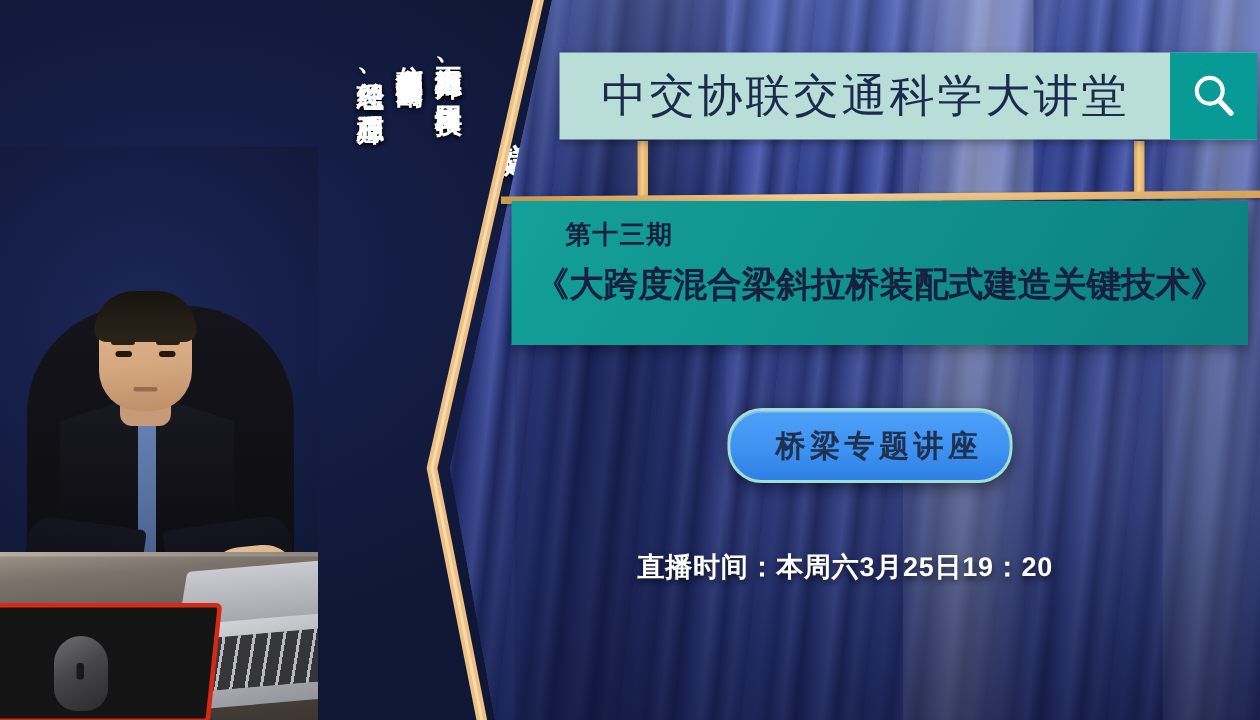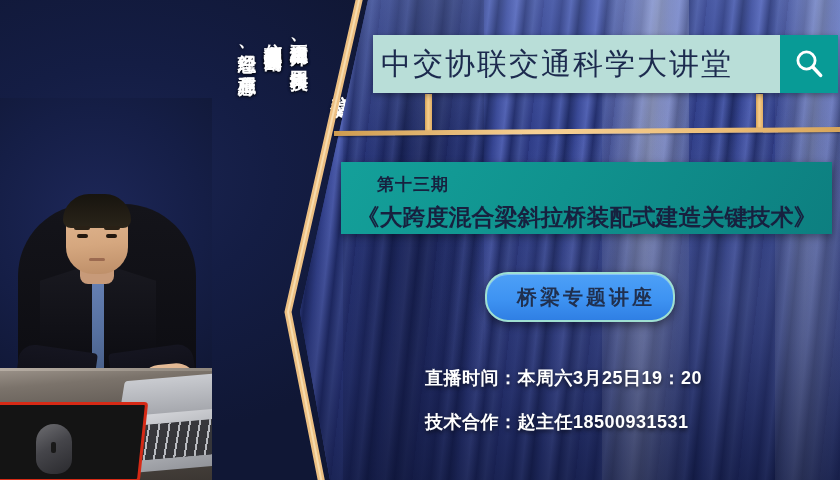--- a/index.html
+++ b/index.html
@@ -172,21 +172,21 @@
   
   .banner{
     position:absolute;left:373px;top:35px;width:465px;height:58px;
     background:#b9ded8;
     box-shadow:0 2px 6px rgba(0,0,0,.35);
     display:flex;align-items:center;
   }
   .banner-title{
     flex:1;
     font-size:30px;letter-spacing:2px;color:#1c2a4e;
-    padding-left:8px;white-space:nowrap;
+    padding-left:28px;white-space:nowrap;
     font-family:"Liberation Sans","DejaVu Sans",sans-serif;
   }
   .search-box{
     width:58px;height:58px;background:#089b96;
     display:flex;align-items:center;justify-content:center;flex:0 0 58px;
   }
 
   
   .post{
     position:absolute;width:7px;height:38px;
@@ -196,25 +196,24 @@
   .post-right{left:756px;top:94px;}
   .rail{
     position:absolute;left:334px;top:129px;width:506px;height:5px;
     background:linear-gradient(90deg,#cf9c4f,#f7d195 40%,#edbf7a 75%,#d7a55a);
     transform:rotate(-0.45deg);
     box-shadow:0 1px 2px rgba(0,0,0,.4);
   }
 
   
   .plaque{
-    position:absolute;left:341px;top:134px;width:491px;height:72px;
+    position:absolute;left:341px;top:134px;width:491px;height:96px;
     background:linear-gradient(120deg,#14a09a 0%,#10928e 45%,#0d7f80 100%);
     box-shadow:0 3px 8px rgba(0,0,0,.35);
     color:#17213f;
-    margin-top:28px;
   }
   .plaque .issue{
     position:absolute;left:36px;top:11px;font-size:17px;font-weight:bold;letter-spacing:1px;
   }
   .plaque .work{
     position:absolute;left:6px;top:40px;width:479px;text-align:center;
     font-size:23px;font-weight:bold;letter-spacing:0px;white-space:nowrap;
   }
 
   
@@ -307,15 +306,14 @@
   <div class="plaque">
     <div class="issue">第十三期</div>
     <div class="work">《大跨度混合梁斜拉桥装配式建造关键技术》</div>
   </div>
 
   <div class="pill">
     <span>桥梁专题讲座</span>
   </div>
 
   <div class="info info-time">直播时间：本周六3月25日19：20</div>
-  <div class="info info-contact">技术合作：赵主任18500931531</div>
 
 </div>
 
 </body></html>

